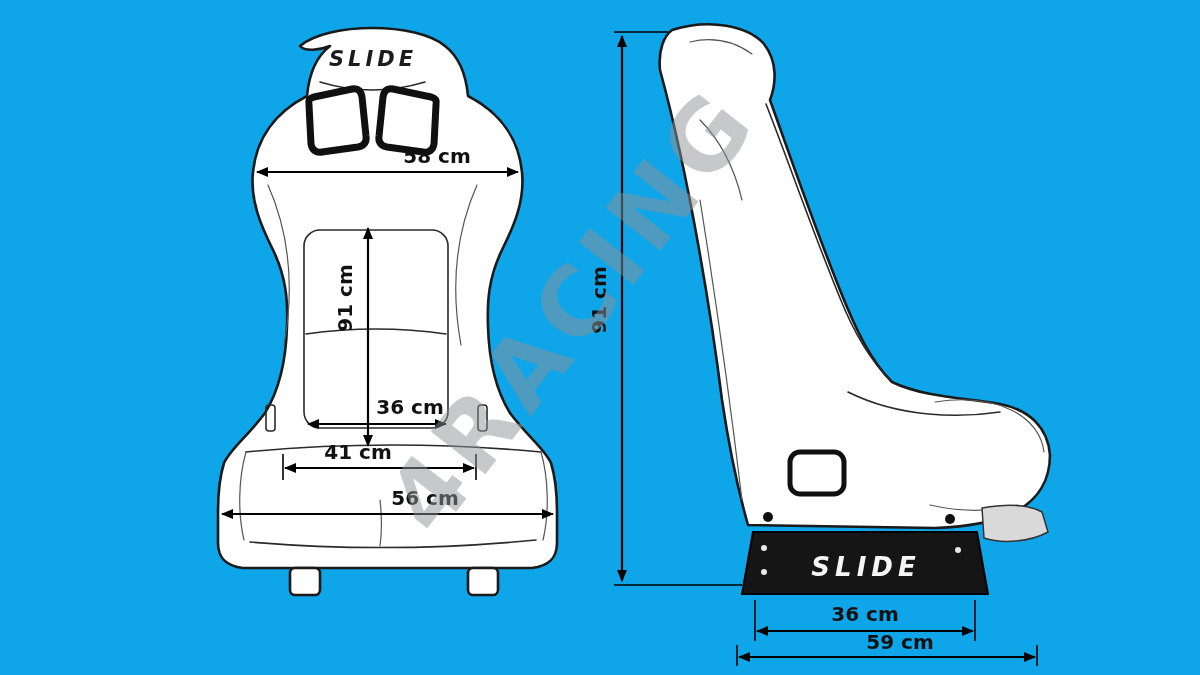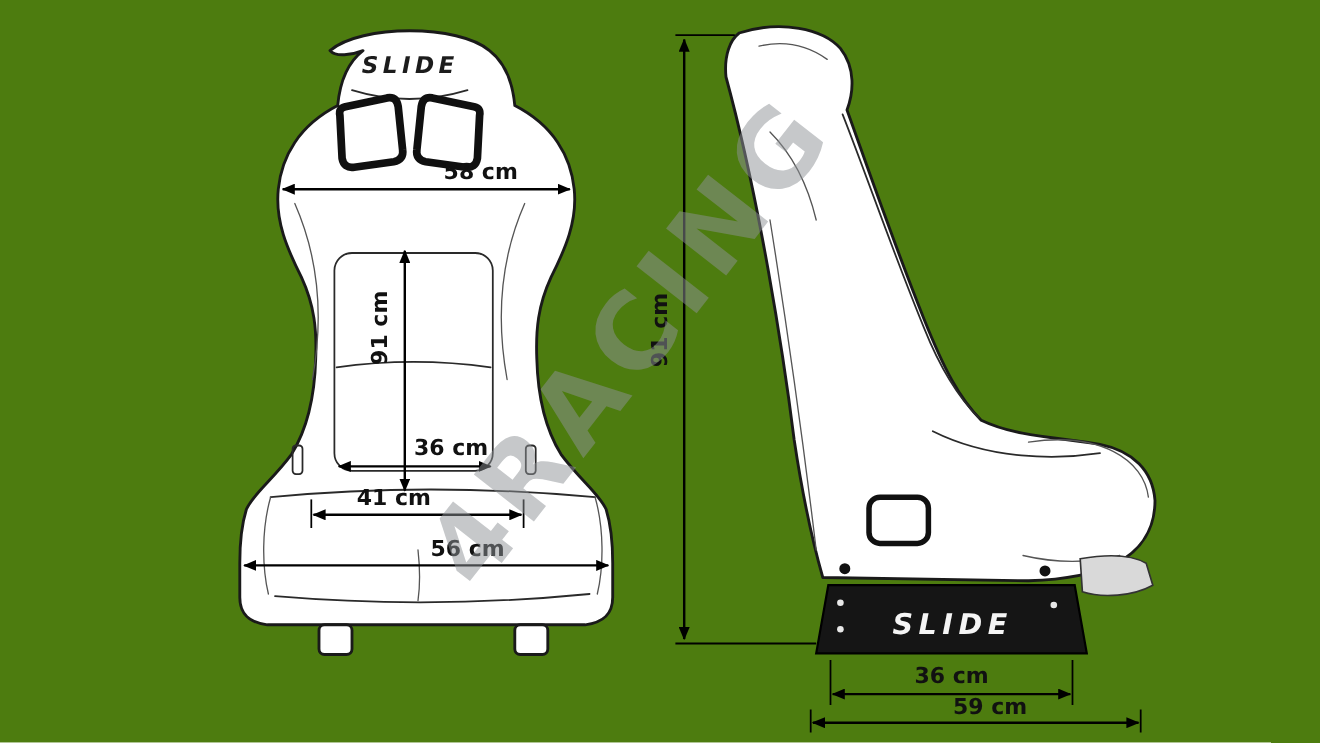--- a/index.html
+++ b/index.html
@@ -1,16 +1,16 @@
 <!DOCTYPE html>
 <html><head>
 <meta charset="utf-8">
 <style>
   html,body{margin:0;padding:0;background:#ffffff;width:1200px;height:675px;overflow:hidden;}
-  .stage{position:relative;width:1200px;height:675px;background:#4d7c0f;}
+  .stage{position:relative;width:1200px;height:675px;background:#0ea5e9;}
   svg{display:block;}
   .dim-label{font-family:"DejaVu Sans","Liberation Sans",sans-serif;font-weight:bold;font-size:20px;fill:#111;}
   .brand-front{font-family:"DejaVu Sans","Liberation Sans",sans-serif;font-style:italic;font-weight:bold;font-size:21px;letter-spacing:4px;fill:#1c1c1c;}
   .brand-plate{font-family:"DejaVu Sans","Liberation Sans",sans-serif;font-style:italic;font-weight:bold;font-size:26px;letter-spacing:5px;fill:#f5f5f5;}
   .watermark{font-family:"DejaVu Sans","Liberation Sans",sans-serif;font-weight:bold;font-size:95px;letter-spacing:8px;fill:#8e9296;opacity:.5;}
   .outline{fill:#ffffff;stroke:#1a1a1a;stroke-width:2.6;stroke-linejoin:round;}
   .seam{fill:none;stroke:#2a2a2a;stroke-width:1.6;stroke-linecap:round;}
   .seam-light{fill:none;stroke:#555;stroke-width:1.2;stroke-linecap:round;}
   .dimline{stroke:#000;stroke-width:2.2;}
   .witness{stroke:#000;stroke-width:1.6;}

